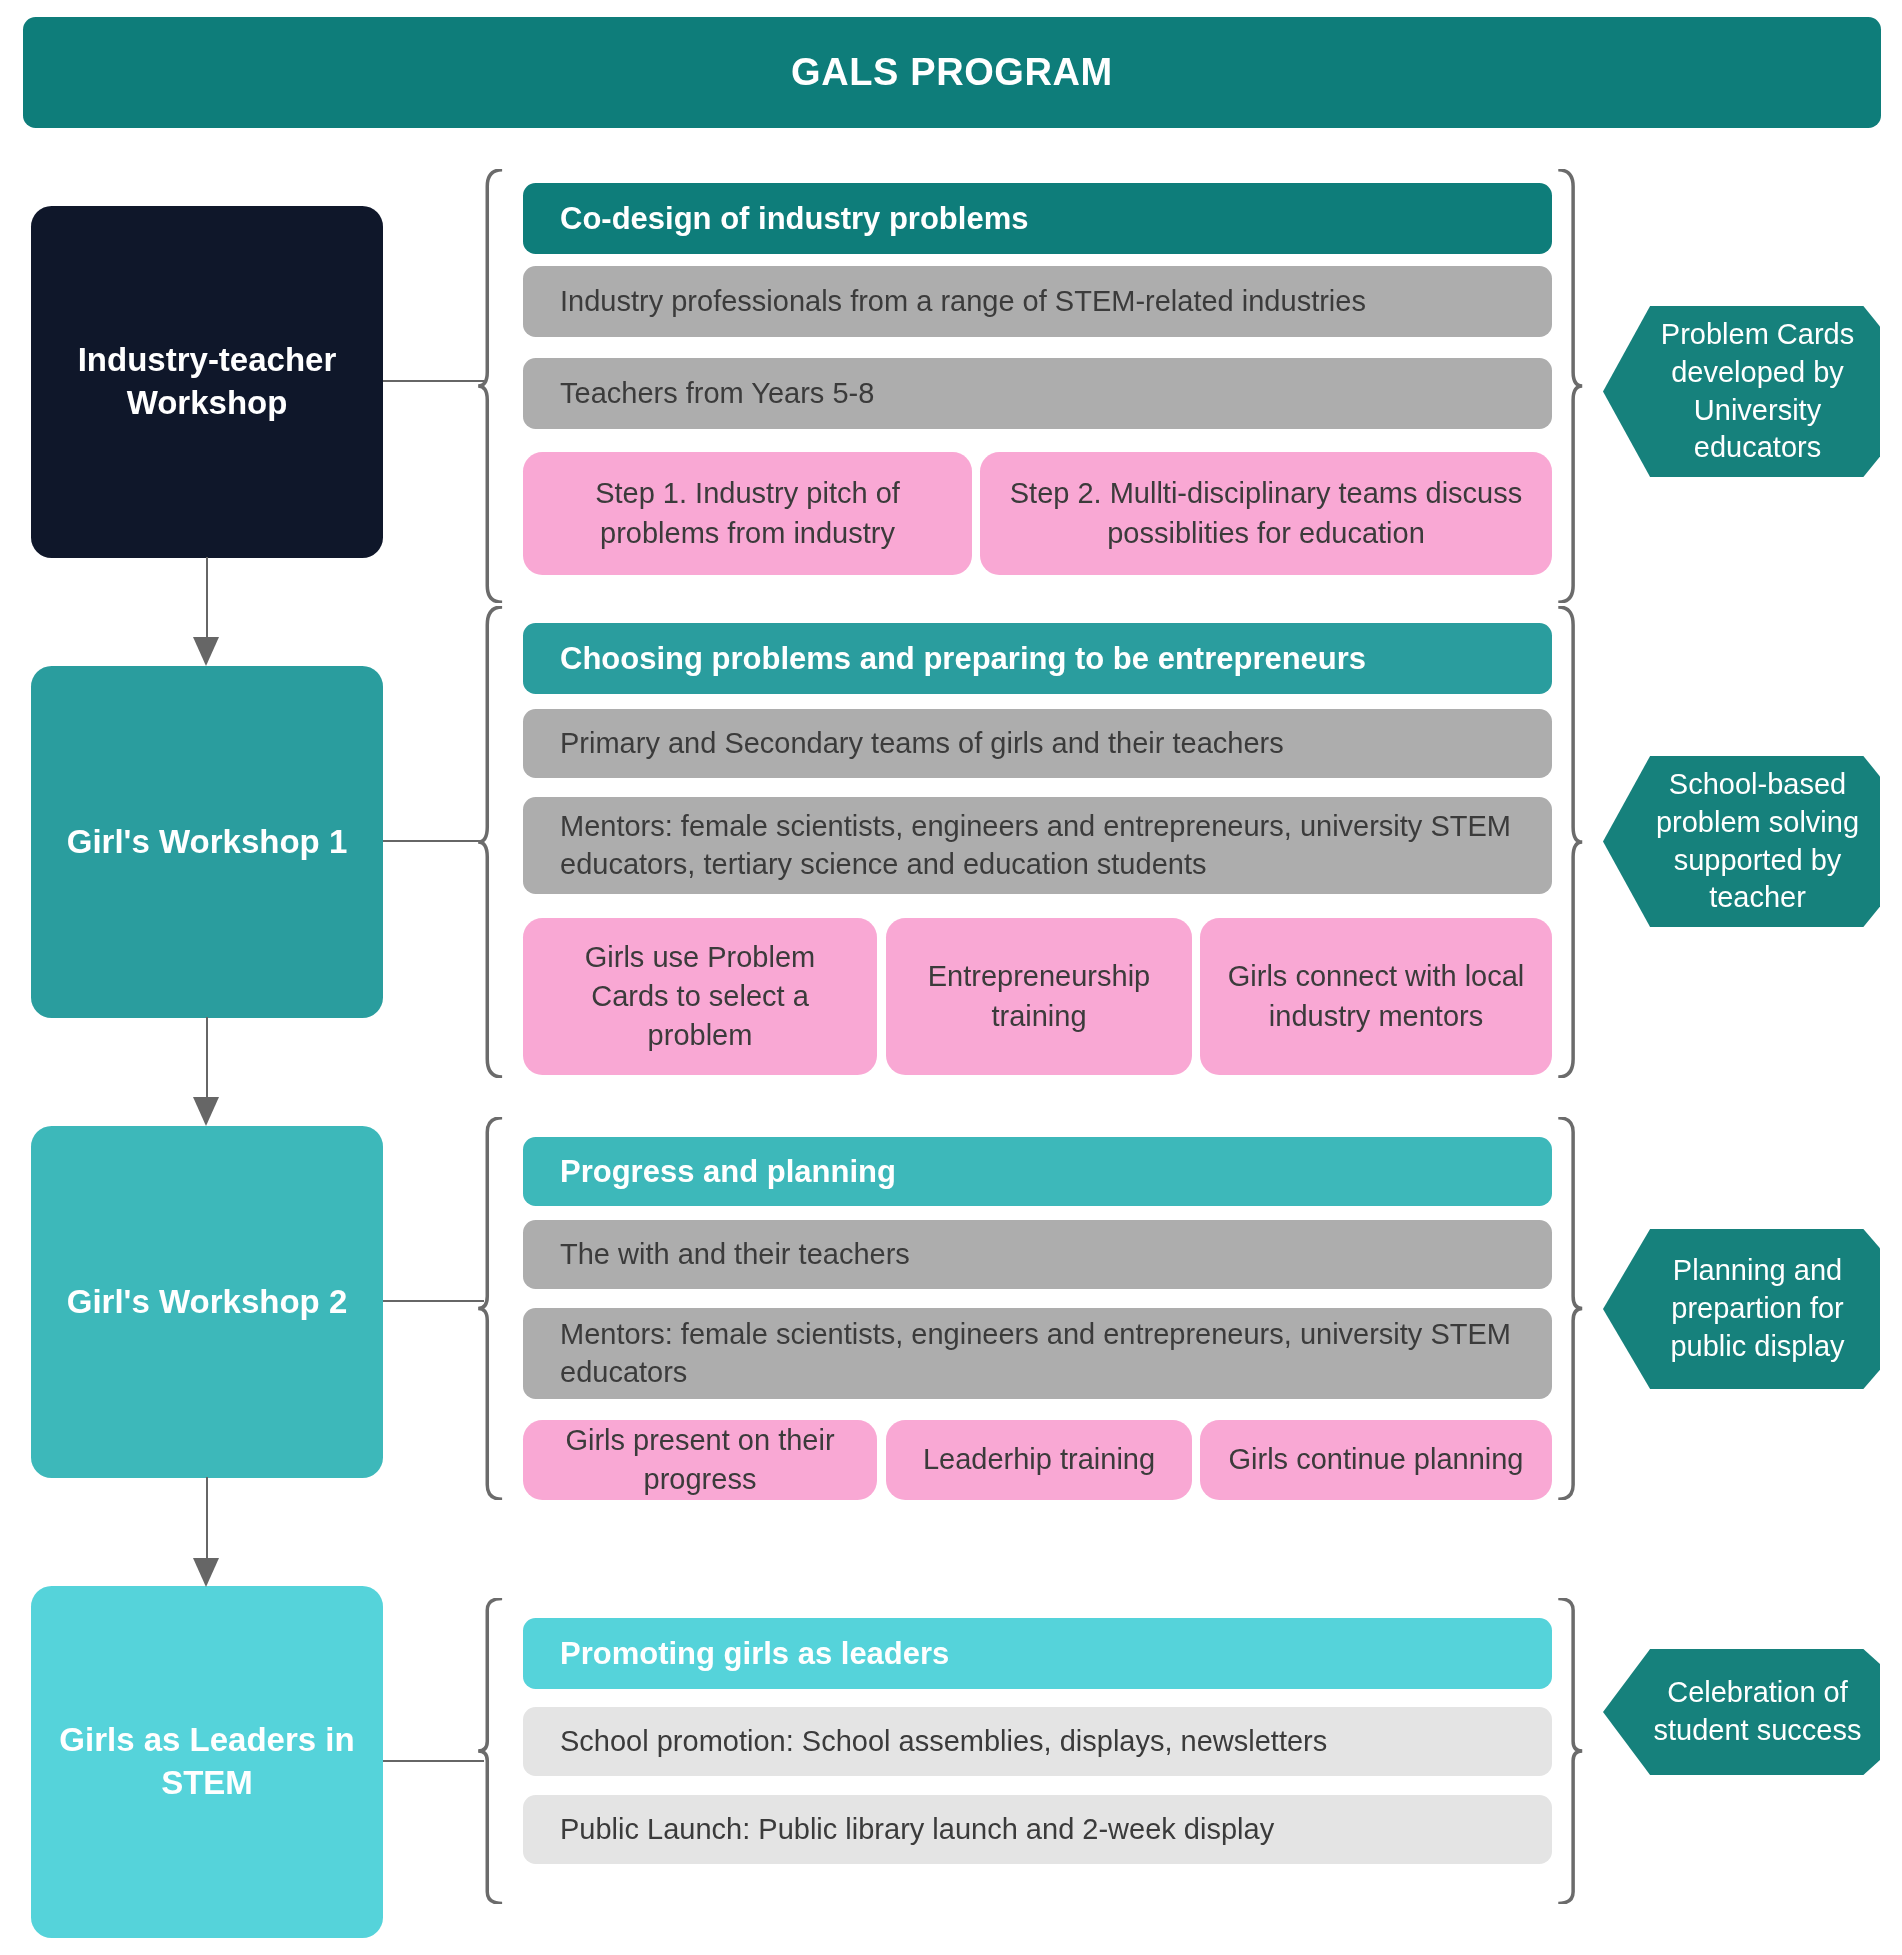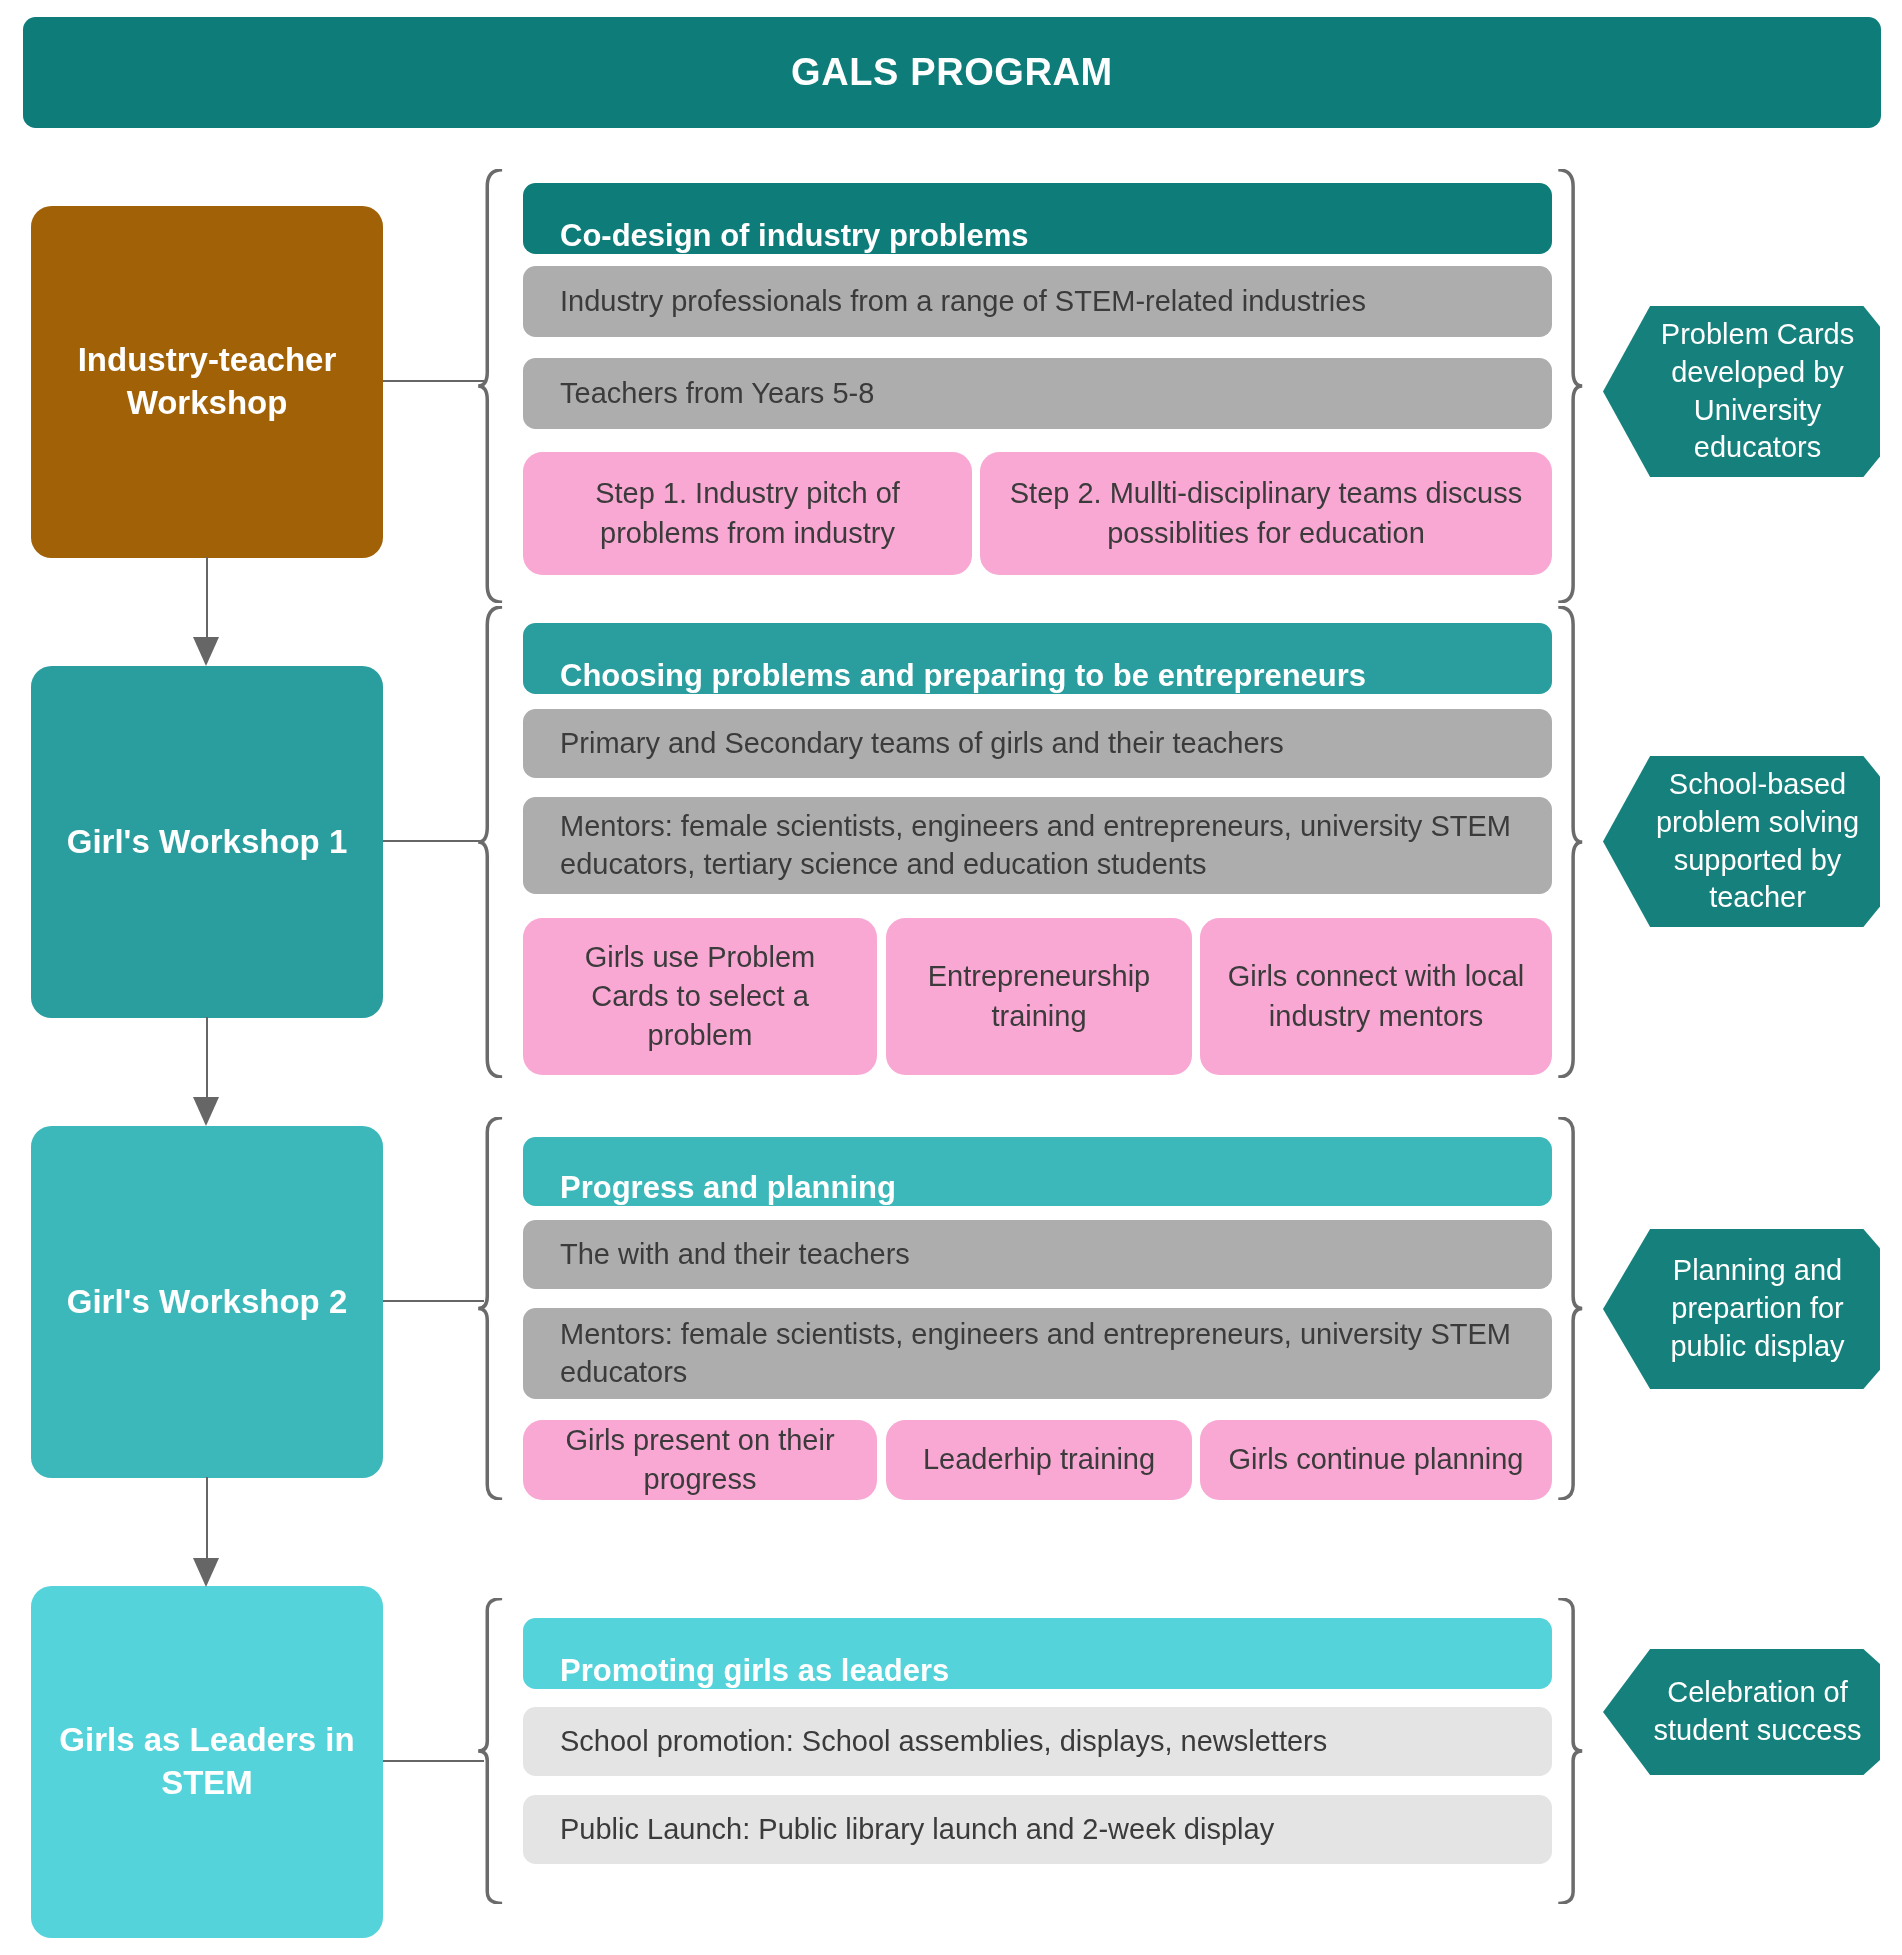--- a/index.html
+++ b/index.html
@@ -17,41 +17,41 @@
     display:flex;align-items:center;justify-content:center;
     color:#ffffff;font-size:38px;font-weight:bold;letter-spacing:0.6px;
   }
   
   .stage{
     position:absolute;left:31px;width:352px;height:352px;
     border-radius:20.6px;color:#ffffff;font-weight:bold;font-size:33px;line-height:1.3;
     display:flex;align-items:center;justify-content:center;text-align:center;
     padding:0 27.4px;box-sizing:border-box;
   }
-  .stage.s1{top:206px;background:#a16207;}
+  .stage.s1{top:206px;background:#0f172a;}
   .stage.s2{top:666px;background:#2a9d9e;}
   .stage.s3{top:1126px;background:#3db8ba;}
   .stage.s4{top:1586px;background:#55d3da;}
   
   .hline{position:absolute;height:2.3px;background:#666666;}
   .vline{position:absolute;width:2.3px;background:#666666;}
   .arrowhead{
     position:absolute;width:0;height:0;
     border-left:13.7px solid transparent;border-right:13.7px solid transparent;
     border-top:29px solid #666666;
   }
   
   .panel{position:absolute;left:483px;width:1092px;}
   .brace{position:absolute;top:0;height:100%;width:27.4px;}
   .brace.left{left:-5.7px;}
   .brace.right{right:-8px;}
   .panel-header{
     position:absolute;left:40px;width:1029px;box-sizing:border-box;
     border-radius:12.6px;color:#ffffff;font-weight:bold;font-size:31px;
-    display:flex;align-items:flex-end;padding:0 37px;
+    display:flex;align-items:center;padding:0 37px;
   }
   .bar{
     position:absolute;left:40px;width:1029px;box-sizing:border-box;
     background:#adadad;border-radius:12.6px;color:#3b3b3b;font-size:29px;line-height:1.28;
     display:flex;align-items:center;padding:12px 37px;
   }
   .bar.lightbar{background:#e4e4e4;}
   .stepbox{
     position:absolute;background:#f9a8d4;border-radius:19.4px;
     color:#3b3b3b;font-size:29px;line-height:1.35;box-sizing:border-box;

